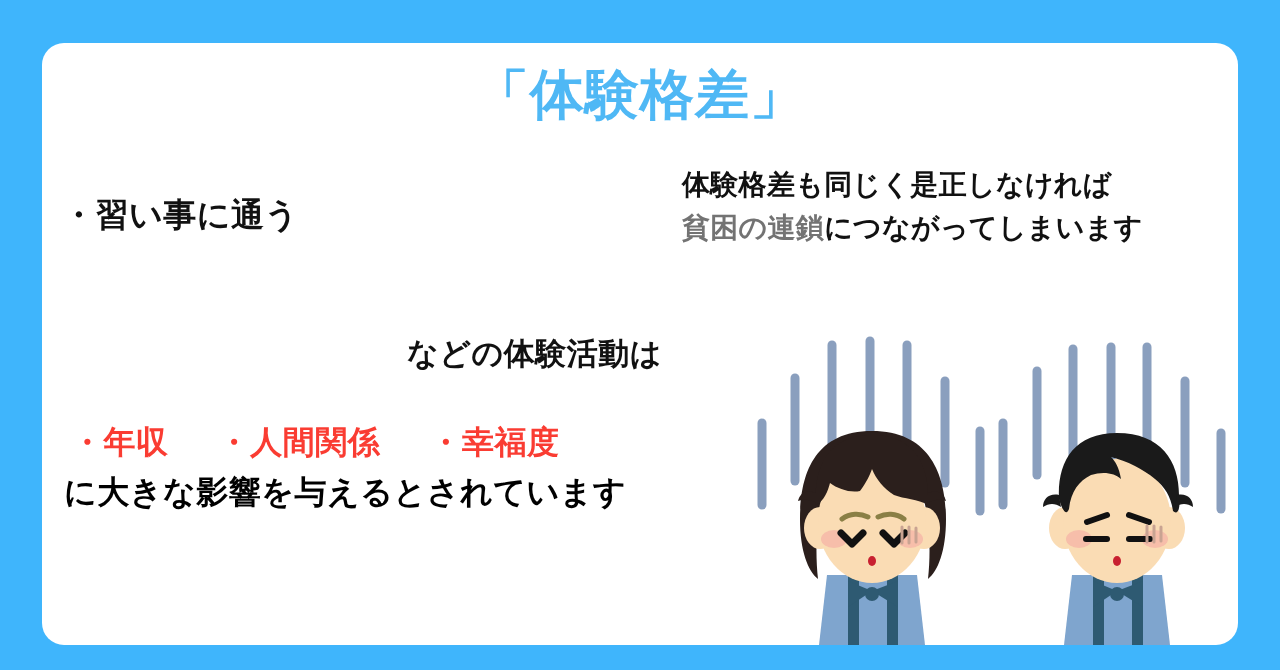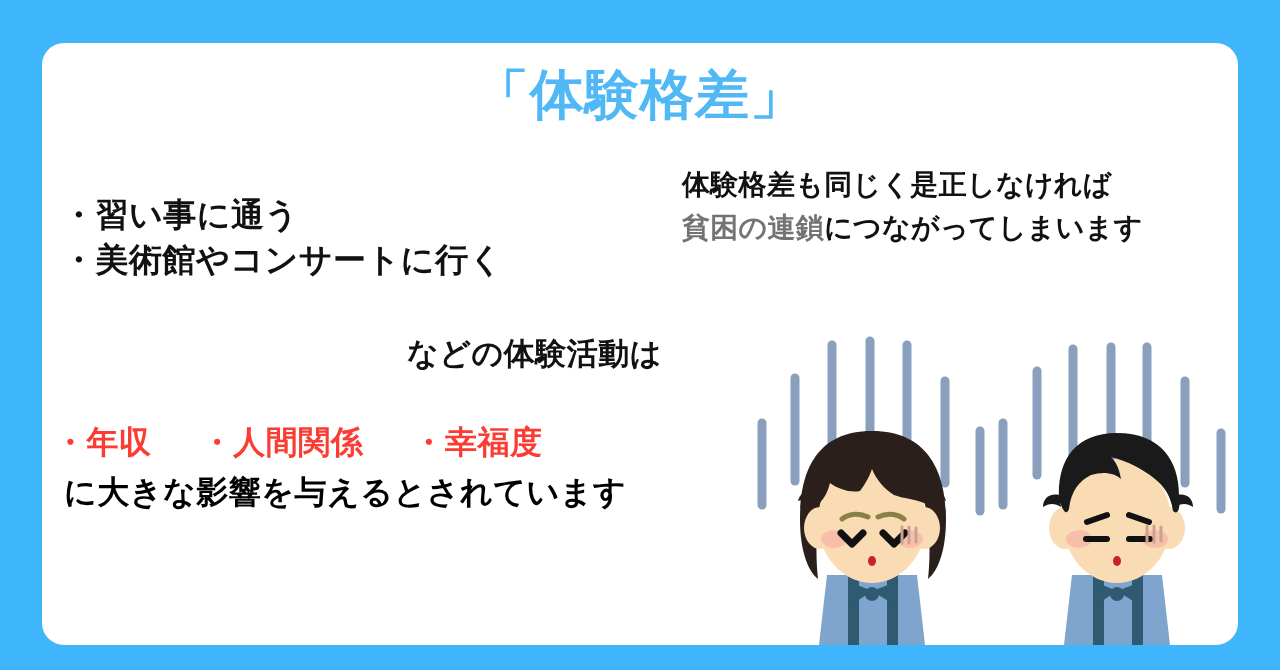--- a/index.html
+++ b/index.html
@@ -73,21 +73,21 @@
     text-align: right;
     font-size: 31px;
     font-weight: bold;
     color: #111111;
     white-space: nowrap;
     letter-spacing: 0.5px;
   }
 
   #impact-line {
     position: absolute;
-    left: 12px;
+    left: 29px;
     top: 378px;
     font-size: 32px;
     font-weight: bold;
     color: #fa3c32;
     white-space: nowrap;
     letter-spacing: 0.5px;
   }
   #impact-line .gap { display: inline-block; width: 26px; }
 
   #conclusion-line {
@@ -134,21 +134,20 @@
 </head>
 <body>
 
 <div id="slide">
   <div id="panel">
 
     <div id="title">「体験格差」</div>
 
     <div id="left-col">
       <div class="bullet-line">・習い事に通う</div>
-      <div class="bullet-line">・美術館やコンサートに行く</div>
     </div>
 
     <div id="mid-line">などの体験活動は</div>
 
     <div id="impact-line">
       <span>・年収</span>
       <span class="gap"></span>
       <span>・人間関係</span>
       <span class="gap"></span>
       <span>・幸福度</span>

